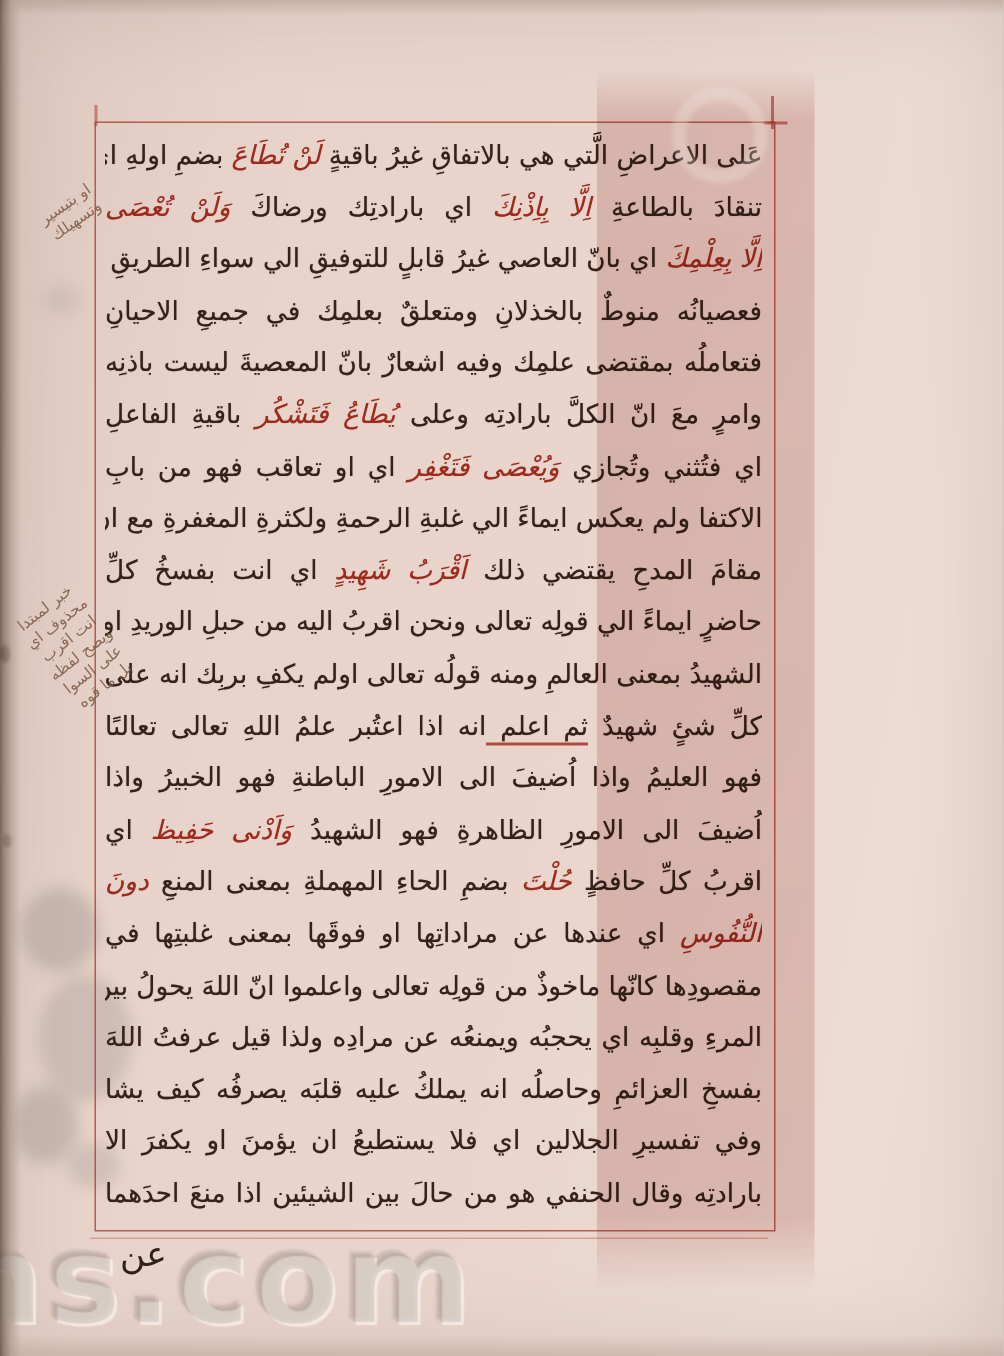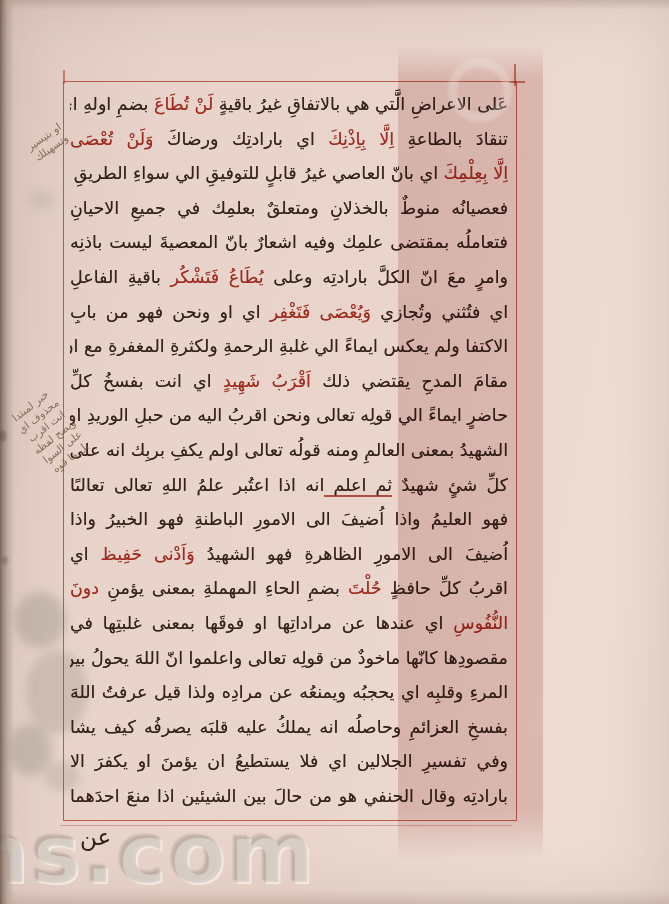--- a/index.html
+++ b/index.html
@@ -26,21 +26,21 @@
   .frame-bottom2{position:absolute;left:60px;top:825px;width:452px;height:1px;background:rgba(171,60,50,.35);}
 
   
   .lines{position:absolute;left:70px;top:87px;width:438px;direction:rtl;}
   .text-line{
     height:34.6px;line-height:34.6px;font-size:17.5px;color:#35211a;
     text-align:justify;text-align-last:justify;white-space:nowrap;overflow:hidden;
     text-shadow:0 0 .6px rgba(53,33,26,.55);
   }
   .seg-ink{color:#35211a;}
-  .seg-red{color:#9e2a1e;text-shadow:0 0 .5px rgba(158,42,30,.5);}
+  .seg-red{color:#9e2a1e;text-shadow:0 0 .5px rgba(158,42,30,.5);font-style:italic;}
   .seg-ink-ul{color:#35211a;border-bottom:2px solid rgba(158,42,30,.8);}
 
   
   .catchword{position:absolute;left:80px;top:824px;font-size:23px;color:#31201a;direction:rtl;}
 
   
   .note{position:absolute;color:#7c5a45;direction:rtl;font-size:10.5px;line-height:13px;
     transform-origin:left top;text-align:center;opacity:.85;}
   .note-top{left:14px;top:150px;width:64px;transform:rotate(-35deg);}
   .note-mid{left:2px;top:420px;width:62px;transform:rotate(-38deg);}
@@ -91,29 +91,29 @@
   <div class="frame-tick-vl"></div>
   <div class="frame-bottom2"></div>
 
   <div class="lines">
       <div class="text-line"><span class="seg-ink">عَلى الاعراضِ الَّتي هي بالاتفاقِ غيرُ باقيةٍ </span><span class="seg-red">لَنْ تُطَاعَ </span><span class="seg-ink">بضمِ اولهِ اي لن</span></div>
       <div class="text-line"><span class="seg-ink">تنقادَ بالطاعةِ </span><span class="seg-red">اِلَّا بِاِذْنِكَ </span><span class="seg-ink">اي بارادتِك ورضاكَ </span><span class="seg-red">وَلَنْ تُعْصَى</span></div>
       <div class="text-line"><span class="seg-red">اِلَّا بِعِلْمِكَ </span><span class="seg-ink">اي بانّ العاصي غيرُ قابلٍ للتوفيقِ الي سواءِ الطريقِ ثم</span></div>
       <div class="text-line"><span class="seg-ink">فعصيانُه منوطٌ بالخذلانِ ومتعلقٌ بعلمِك في جميعِ الاحيانِ</span></div>
       <div class="text-line"><span class="seg-ink">فتعاملُه بمقتضى علمِك وفيه اشعارٌ بانّ المعصيةَ ليست باذنِه</span></div>
       <div class="text-line"><span class="seg-ink">وامرٍ معَ انّ الكلَّ بارادتِه وعلى </span><span class="seg-red">يُطَاعُ فَتَشْكُر </span><span class="seg-ink">باقيةِ الفاعلِ</span></div>
-      <div class="text-line"><span class="seg-ink">اي فتُثني وتُجازي </span><span class="seg-red">وَيُعْصَى فَتَغْفِر </span><span class="seg-ink">اي او ونحن فهو من بابِ</span></div>
+      <div class="text-line"><span class="seg-ink">اي فتُثني وتُجازي </span><span class="seg-red">وَيُعْصَى فَتَغْفِر </span><span class="seg-ink">اي او تعاقب فهو من بابِ</span></div>
       <div class="text-line"><span class="seg-ink">الاكتفا ولم يعكس ايماءً الي غلبةِ الرحمةِ ولكثرةِ المغفرةِ مع انّ</span></div>
       <div class="text-line"><span class="seg-ink">مقامَ المدحِ يقتضي ذلك </span><span class="seg-red">اَقْرَبُ شَهِيدٍ </span><span class="seg-ink">اي انت بفسخُ كلِّ</span></div>
       <div class="text-line"><span class="seg-ink">حاضرٍ ايماءً الي قولِه تعالى ونحن اقربُ اليه من حبلِ الوريدِ او</span></div>
       <div class="text-line"><span class="seg-ink">الشهيدُ بمعنى العالمِ ومنه قولُه تعالى اولم يكفِ بربِك انه على</span></div>
       <div class="text-line"><span class="seg-ink">كلِّ شئٍ شهيدٌ </span><span class="seg-ink-ul">ثم اعلم </span><span class="seg-ink">انه اذا اعتُبر علمُ اللهِ تعالى تعالىًا</span></div>
       <div class="text-line"><span class="seg-ink">فهو العليمُ واذا اُضيفَ الى الامورِ الباطنةِ فهو الخبيرُ واذا</span></div>
       <div class="text-line"><span class="seg-ink">اُضيفَ الى الامورِ الظاهرةِ فهو الشهيدُ </span><span class="seg-red">وَاَدْنى حَفِيظ </span><span class="seg-ink">اي</span></div>
-      <div class="text-line"><span class="seg-ink">اقربُ كلِّ حافظٍ </span><span class="seg-red">حُلْتَ </span><span class="seg-ink">بضمِ الحاءِ المهملةِ بمعنى يؤمنِ </span><span class="seg-red">دونَ</span></div>
+      <div class="text-line"><span class="seg-ink">اقربُ كلِّ حافظٍ </span><span class="seg-red">حُلْتَ </span><span class="seg-ink">بضمِ الحاءِ المهملةِ بمعنى المنعِ </span><span class="seg-red">دونَ</span></div>
       <div class="text-line"><span class="seg-red">النُّفُوسِ </span><span class="seg-ink">اي عندها عن مراداتِها او فوقَها بمعنى غلبتِها في</span></div>
       <div class="text-line"><span class="seg-ink">مقصودِها كانّها ماخوذٌ من قولِه تعالى واعلموا انّ اللهَ يحولُ بين</span></div>
       <div class="text-line"><span class="seg-ink">المرءِ وقلبِه اي يحجبُه ويمنعُه عن مرادِه ولذا قيل عرفتُ اللهَ</span></div>
       <div class="text-line"><span class="seg-ink">بفسخِ العزائمِ وحاصلُه انه يملكُ عليه قلبَه يصرفُه كيف يشا</span></div>
       <div class="text-line"><span class="seg-ink">وفي تفسيرِ الجلالين اي فلا يستطيعُ ان يؤمنَ او يكفرَ الا</span></div>
       <div class="text-line"><span class="seg-ink">بارادتِه وقال الحنفي هو من حالَ بين الشيئين اذا منعَ احدَهما</span></div>
     </div>
 
   <div class="note note-top">
       <div class="note-line">او بتيسير</div>

